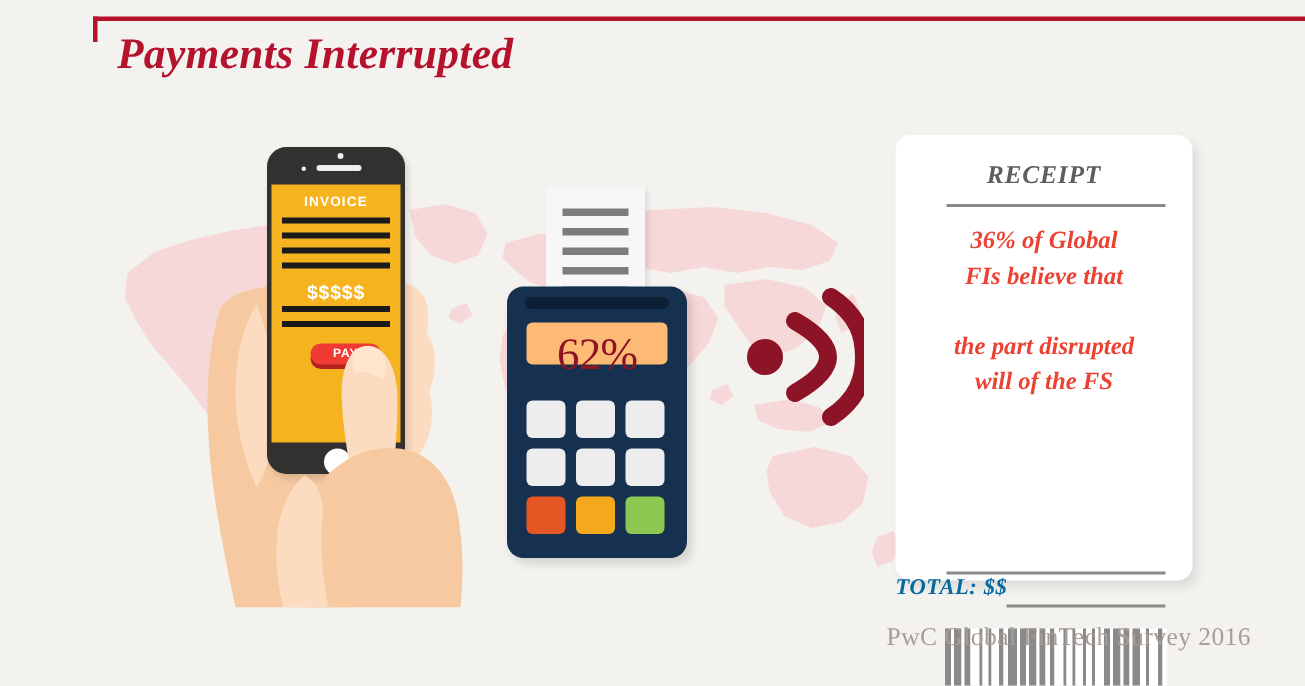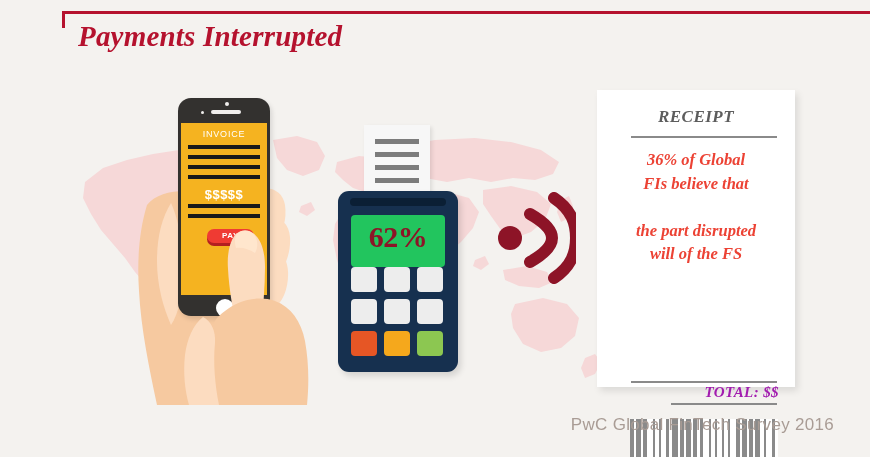--- a/index.html
+++ b/index.html
@@ -128,21 +128,21 @@
     border-radius: 50%;
   }
 
   .invoice-label {
     position: absolute;
     left: 86px;
     top: 44px;
     width: 86px;
     text-align: center;
     font-family: "Liberation Sans", sans-serif;
-    font-weight: normal;
+    font-weight: bold;
     font-size: 9px;
     letter-spacing: 0.8px;
     color: #ffffff;
   }
   .invoice-bar {
     position: absolute;
     background: #1a1a1a;
     height: 4px;
     left: 93px;
     width: 72px;
@@ -226,26 +226,26 @@
     width: 96px;
     height: 8px;
     background: #0b1f35;
     border-radius: 4px;
   }
   .term-display {
     position: absolute;
     left: 21px;
     top: 95px;
     width: 94px;
-    height: 52px;
-    background: #22c55e;
+    height: 28px;
+    background: #fdba74;
     border-radius: 4px;
     color: #8d1427;
     font-family: "Liberation Serif", "DejaVu Serif", serif;
-    font-weight: bold;
+    font-weight: normal;
     font-size: 30px;
     text-align: center;
     line-height: 44px;
     letter-spacing: -0.5px;
   }
   .term-key {
     position: absolute;
     width: 26px;
     height: 25px;
     background: #ededed;
@@ -273,20 +273,21 @@
 
   
   .receipt {
     position: absolute;
     left: 597px;
     top: 90px;
     width: 198px;
     height: 297px;
     background: #ffffff;
     box-shadow: 3px 4px 7px rgba(0,0,0,0.10);
+    border-radius: 10px;
   }
   .receipt-title {
     position: absolute;
     left: 0;
     top: 17px;
     width: 198px;
     text-align: center;
     font-family: "Liberation Serif", "DejaVu Serif", serif;
     font-style: italic;
     font-weight: bold;
@@ -325,26 +326,25 @@
     font-weight: bold;
     font-size: 16.5px;
     line-height: 23.5px;
     color: #ec4234;
   }
   .receipt-total {
     position: absolute;
     left: 0;
     top: 294px;
     width: 182px;
-    text-align: right;
     font-family: "Liberation Serif", "DejaVu Serif", serif;
     font-style: italic;
     font-weight: bold;
     font-size: 15px;
-    color: #a21caf;
+    color: #0369a1;
     letter-spacing: 0.4px;
   }
   .barcode {
     position: absolute;
     left: 33px;
     top: 329px;
     width: 148px;
     height: 45px;
     display: flex;
     align-items: stretch;
@@ -353,21 +353,21 @@
   .barcode span {
     display: block;
     height: 45px;
   }
 
   
   .footer {
     position: absolute;
     right: 36px;
     bottom: 22px;
-    font-family: Liberation Sans, sans-serif;
+    font-family: Liberation Serif, serif;
     font-size: 17px;
     color: #a99c95;
     letter-spacing: 0.3px;
     white-space: nowrap;
   }
 </style>
 </head>
 <body>
 
 <div id="infographic">

